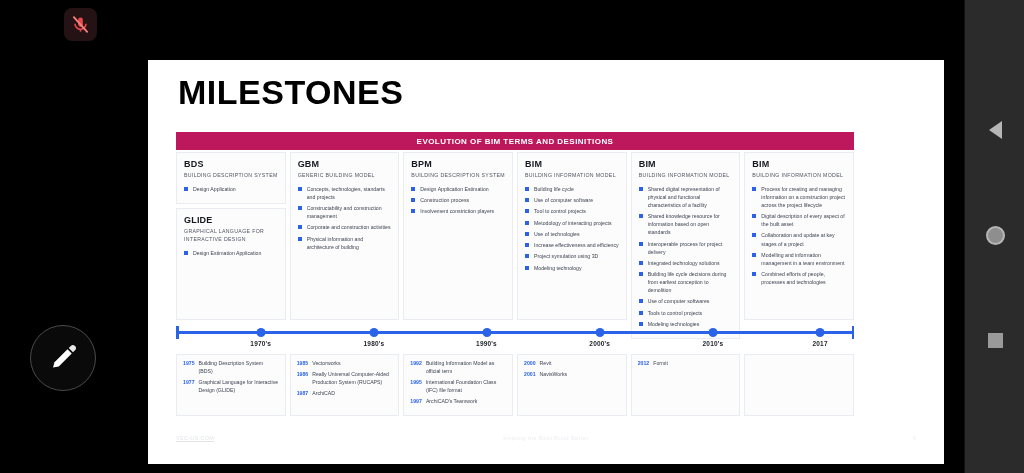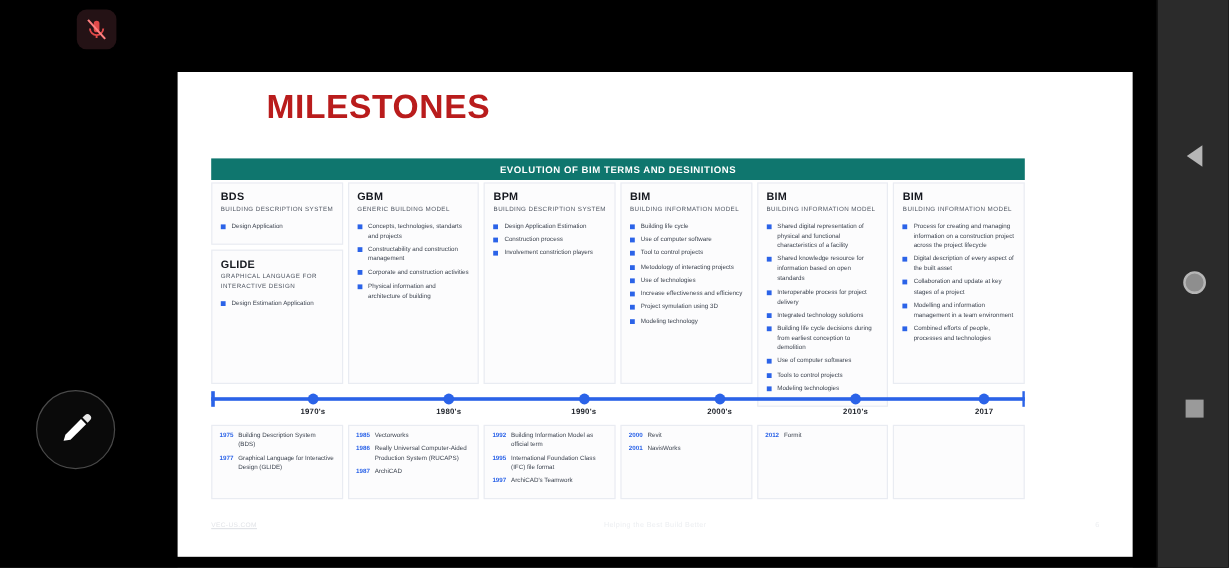--- a/index.html
+++ b/index.html
@@ -77,31 +77,30 @@
     position: absolute; left: 148px; top: 60px;
     width: 796px; height: 404px;
     background: #fff;
   }
   #slide-inner {
     position: absolute; left: 0; top: 0; right: 0; bottom: 0;
     padding: 0;
   }
   #deck-title {
     position: absolute; left: 30px; top: 13px;
-    font-size: 28px; font-weight: bold;
+    font-size: 34px; font-weight: bold;
     letter-spacing: 0.5px;
-    color: #b91c1c;
-    margin-left: 44px;
+    color: #000000;
   }
 
   
   #band {
     position: absolute; left: 28px; top: 72px;
     width: 678px; height: 18px;
-    background: #0f766e;
+    background: #be185d;
     color: #fff;
     font-size: 8px; font-weight: bold;
     letter-spacing: 0.45px;
     display: flex; align-items: center; justify-content: center;
   }
 
   
   #cols {
     position: absolute; left: 28px; top: 92px;
     width: 678px; height: 168px;

